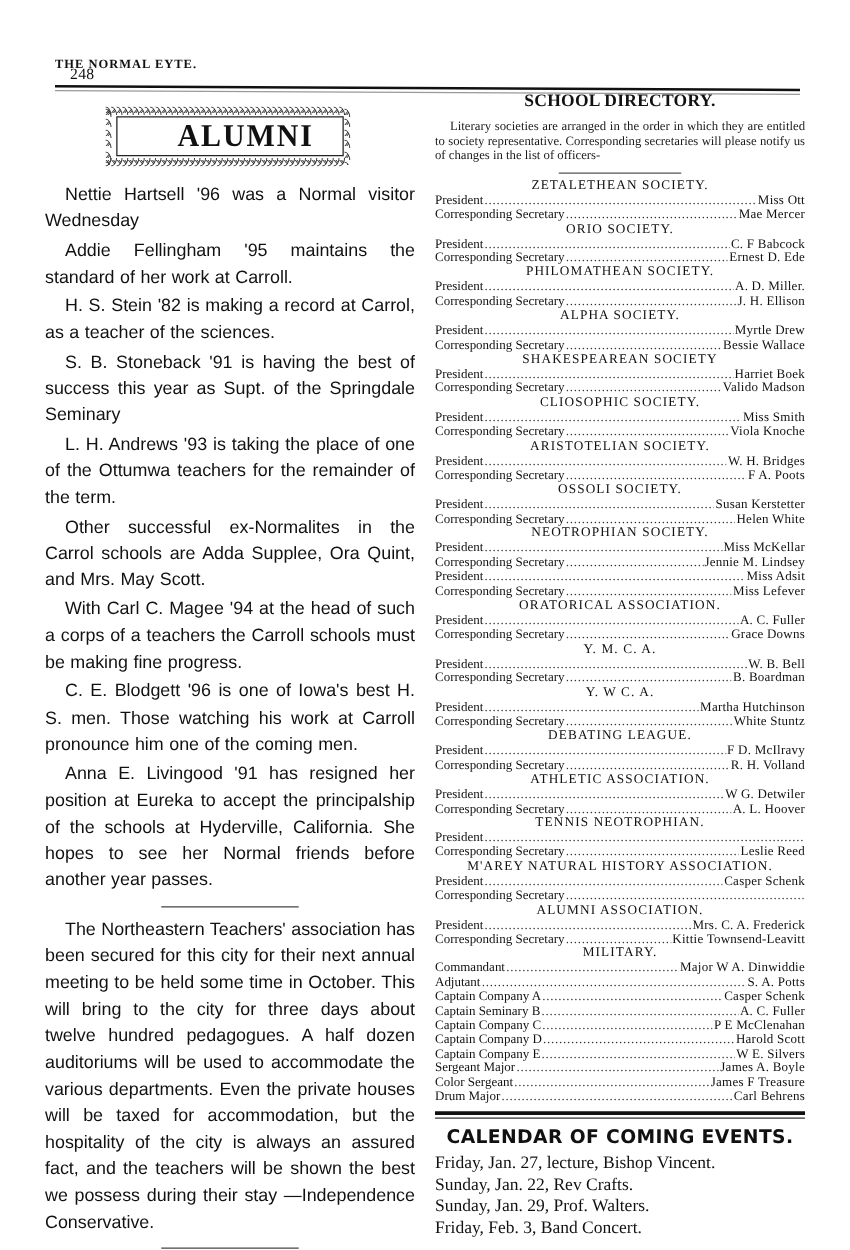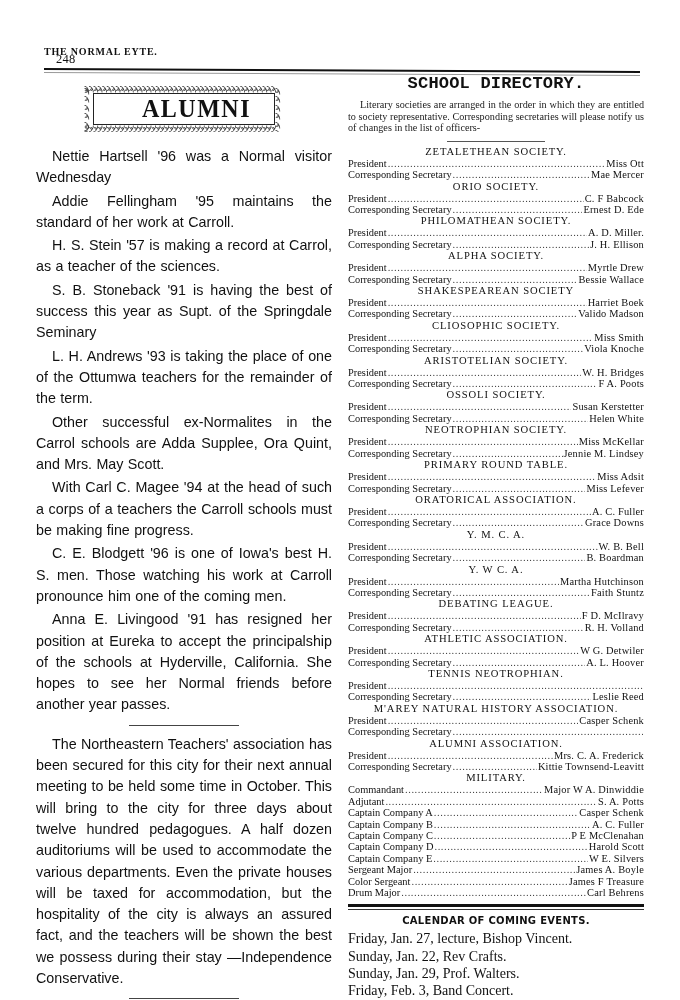--- a/index.html
+++ b/index.html
@@ -106,23 +106,23 @@
   }
   #alumni-news { margin-top: 12px; }
   .short-rule {
     width: 110px; height: 1px; background: #444;
     margin: 9px auto 8px auto;
   }
 
   
   #directory-title {
     text-align: center;
-    font-family: Liberation Mono, monospace;
+    font-family: Liberation Serif, serif;
     font-weight: bold;
-    font-size: 17px;
+    font-size: 14px;
     letter-spacing: .2px;
     margin: 0 0 6px 0;
   }
   #directory-intro {
     font-size: 10.2px;
     line-height: 11.6px;
     text-align: justify;
     text-indent: 12px;
     margin: 0;
     color: #1a1a1a;
@@ -169,21 +169,21 @@
   }
   .double-rule .gap { height: 2px; }
   .double-rule .thin {
     height: 1.3px; background: #333; width: 100%;
   }
 
   
   #calendar-title {
     text-align: center;
     font-family: "DejaVu Sans", sans-serif;
-    font-size: 10px;
+    font-size: 15px;
     letter-spacing: .3px;
     margin: 2px 0 4px 0;
   }
   .cal-item {
     font-size: 14px;
     line-height: 17.4px;
     font-family: "Liberation Serif", serif;
     white-space: nowrap;
   }
 </style>
@@ -205,21 +205,21 @@
     <div class="orn-col orn-left">ϡ<br>ϡ<br>ϡ<br>ϡ<br>ϡ<br>ϡ</div>
     <div class="orn-col orn-right">ϡ<br>ϡ<br>ϡ<br>ϡ<br>ϡ<br>ϡ</div>
     <div id="alumni-inner">
       <span id="alumni-title">ALUMNI</span>
     </div>
   </div>
 
   <div id="alumni-news">
     <p class="para">Nettie Hartsell '96 was a Normal visitor Wednesday</p>
     <p class="para">Addie Fellingham '95 maintains the standard of her work at Carroll.</p>
-    <p class="para">H. S. Stein '57 is making a record at Carrol, as a teacher of the sciences.</p>
+    <p class="para">H. S. Stein '82 is making a record at Carrol, as a teacher of the sciences.</p>
     <p class="para">S. B. Stoneback '91 is having the best of success this year as Supt. of the Springdale Seminary</p>
     <p class="para">L. H. Andrews '93 is taking the place of one of the Ottumwa teachers for the remainder of the term.</p>
     <p class="para">Other successful ex-Normalites in the Carrol schools are Adda Supplee, Ora Quint, and Mrs. May Scott.</p>
     <p class="para">With Carl C. Magee '94 at the head of such a corps of a teachers the Carroll schools must be making fine progress.</p>
     <p class="para">C. E. Blodgett '96 is one of Iowa's best H. S. men. Those watching his work at Carroll pronounce him one of the coming men.</p>
     <p class="para">Anna E. Livingood '91 has resigned her position at Eureka to accept the principalship of the schools at Hyderville, California. She hopes to see her Normal friends before another year passes.</p>
   </div>
 
   <div class="short-rule"></div>
 
@@ -330,21 +330,20 @@
       <div class="entry">
         <span class="role">President</span>
         <span class="dots">..........................................................................................</span>
         <span class="person">Miss McKellar</span>
       </div>
       <div class="entry">
         <span class="role">Corresponding Secretary</span>
         <span class="dots">..........................................................................................</span>
         <span class="person">Jennie M. Lindsey</span>
       </div>
-      <div class="soc-name">PRIMARY ROUND TABLE.</div>
       <div class="entry">
         <span class="role">President</span>
         <span class="dots">..........................................................................................</span>
         <span class="person">Miss Adsit</span>
       </div>
       <div class="entry">
         <span class="role">Corresponding Secretary</span>
         <span class="dots">..........................................................................................</span>
         <span class="person">Miss Lefever</span>
       </div>
@@ -372,21 +371,21 @@
       </div>
       <div class="soc-name">Y. W C. A.</div>
       <div class="entry">
         <span class="role">President</span>
         <span class="dots">..........................................................................................</span>
         <span class="person">Martha Hutchinson</span>
       </div>
       <div class="entry">
         <span class="role">Corresponding Secretary</span>
         <span class="dots">..........................................................................................</span>
-        <span class="person">Faith Stuntz</span>
+        <span class="person">White Stuntz</span>
       </div>
       <div class="soc-name">DEBATING LEAGUE.</div>
       <div class="entry">
         <span class="role">President</span>
         <span class="dots">..........................................................................................</span>
         <span class="person">F D. McIlravy</span>
       </div>
       <div class="entry">
         <span class="role">Corresponding Secretary</span>
         <span class="dots">..........................................................................................</span>
@@ -446,21 +445,21 @@
         <span class="role">Adjutant</span>
         <span class="dots">..........................................................................................</span>
         <span class="person">S. A. Potts</span>
       </div>
       <div class="entry">
         <span class="role">Captain Company A</span>
         <span class="dots">..........................................................................................</span>
         <span class="person">Casper Schenk</span>
       </div>
       <div class="entry">
-        <span class="role">Captain Company B</span>
+        <span class="role">Captain Seminary B</span>
         <span class="dots">..........................................................................................</span>
         <span class="person">A. C. Fuller</span>
       </div>
       <div class="entry">
         <span class="role">Captain Company C</span>
         <span class="dots">..........................................................................................</span>
         <span class="person">P E McClenahan</span>
       </div>
       <div class="entry">
         <span class="role">Captain Company D</span>

